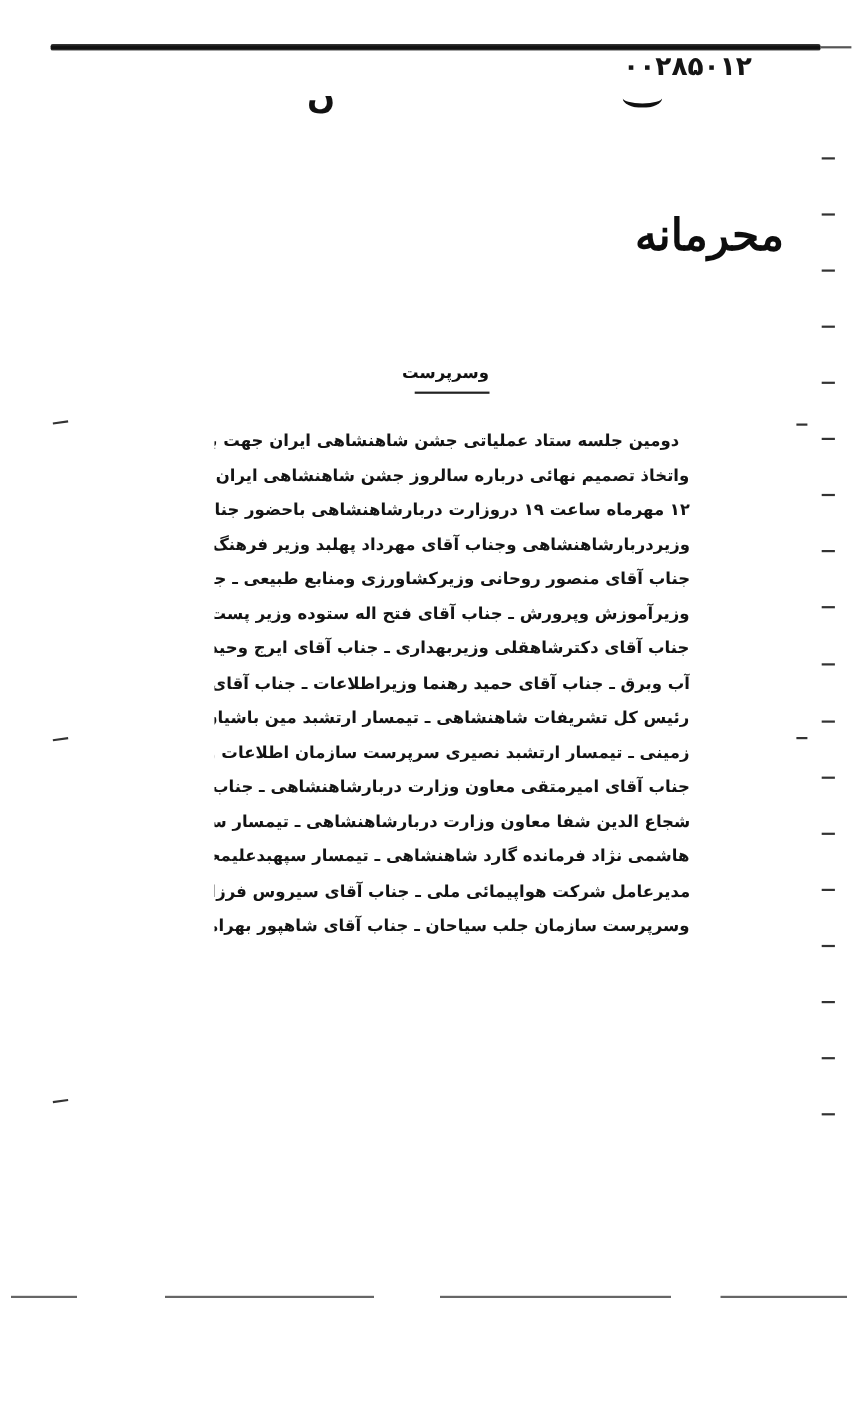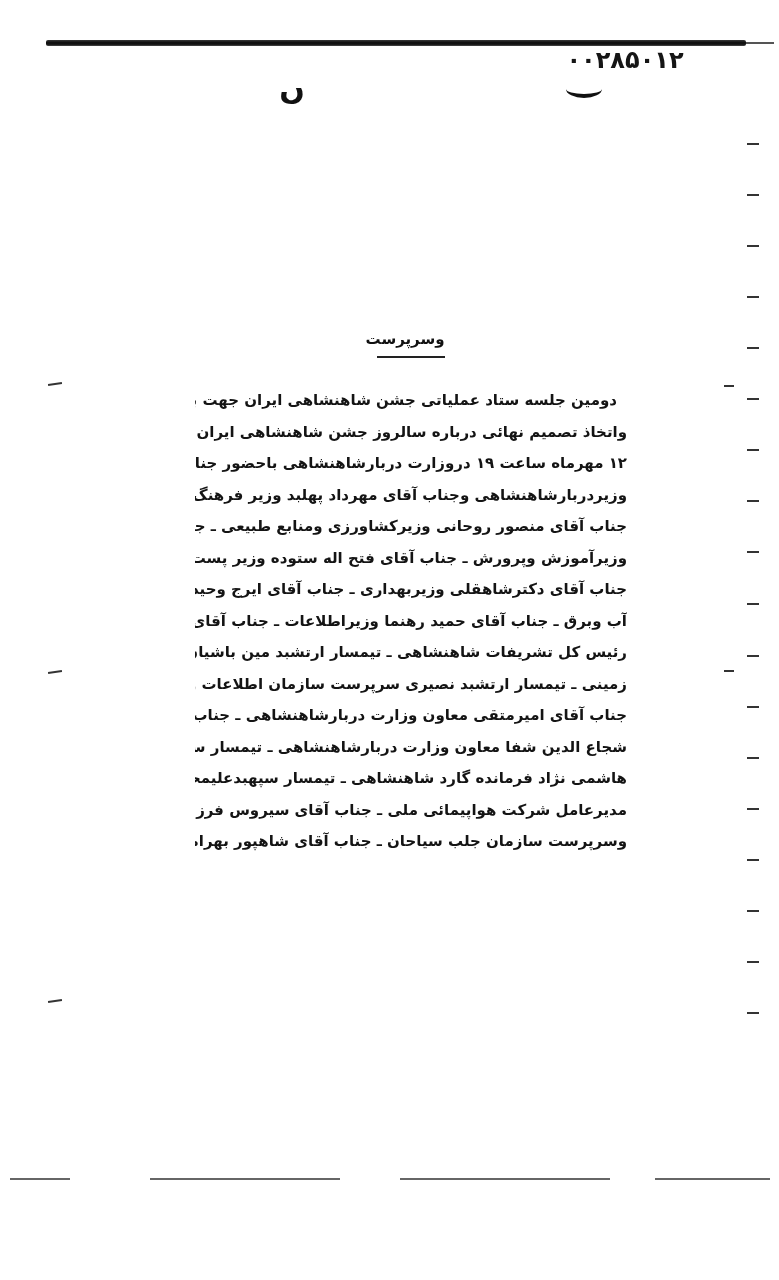--- a/index.html
+++ b/index.html
@@ -149,20 +149,21 @@
 <div class="page">
 
   <div class="top-rule"></div>
   <div class="top-rule-tail"></div>
 
   <div class="doc-number">۰۰۲۸۵۰۱۲</div>
   <div class="doc-number-mark"></div>
 
   <div class="page-mark">ں</div>
 
+  <div class="classification">محرمانه</div>
 
   <div class="doc-title">وسرپرست</div>
   <div class="doc-title-underline"></div>
 
   <div class="body-text">
     <span class="body-line first">دومین جلسه ستاد عملیاتی جشن شاهنشاهی ایران جهت بحث</span>
     <span class="body-line">واتخاذ تصمیم نهائی درباره سالروز جشن شاهنشاهی ایران روزچهارشنبه</span>
     <span class="body-line">۱۲ مهرماه ساعت ۱۹ دروزارت دربارشاهنشاهی باحضور جناب آقای علم</span>
     <span class="body-line">وزیردربارشاهنشاهی وجناب آقای مهرداد پهلبد وزیر فرهنگ وهنـــر  ـ</span>
     <span class="body-line">جناب آقای منصور روحانی وزیرکشاورزی ومنابع طبیعی ـ جناب فرخ روپارسای</span>

